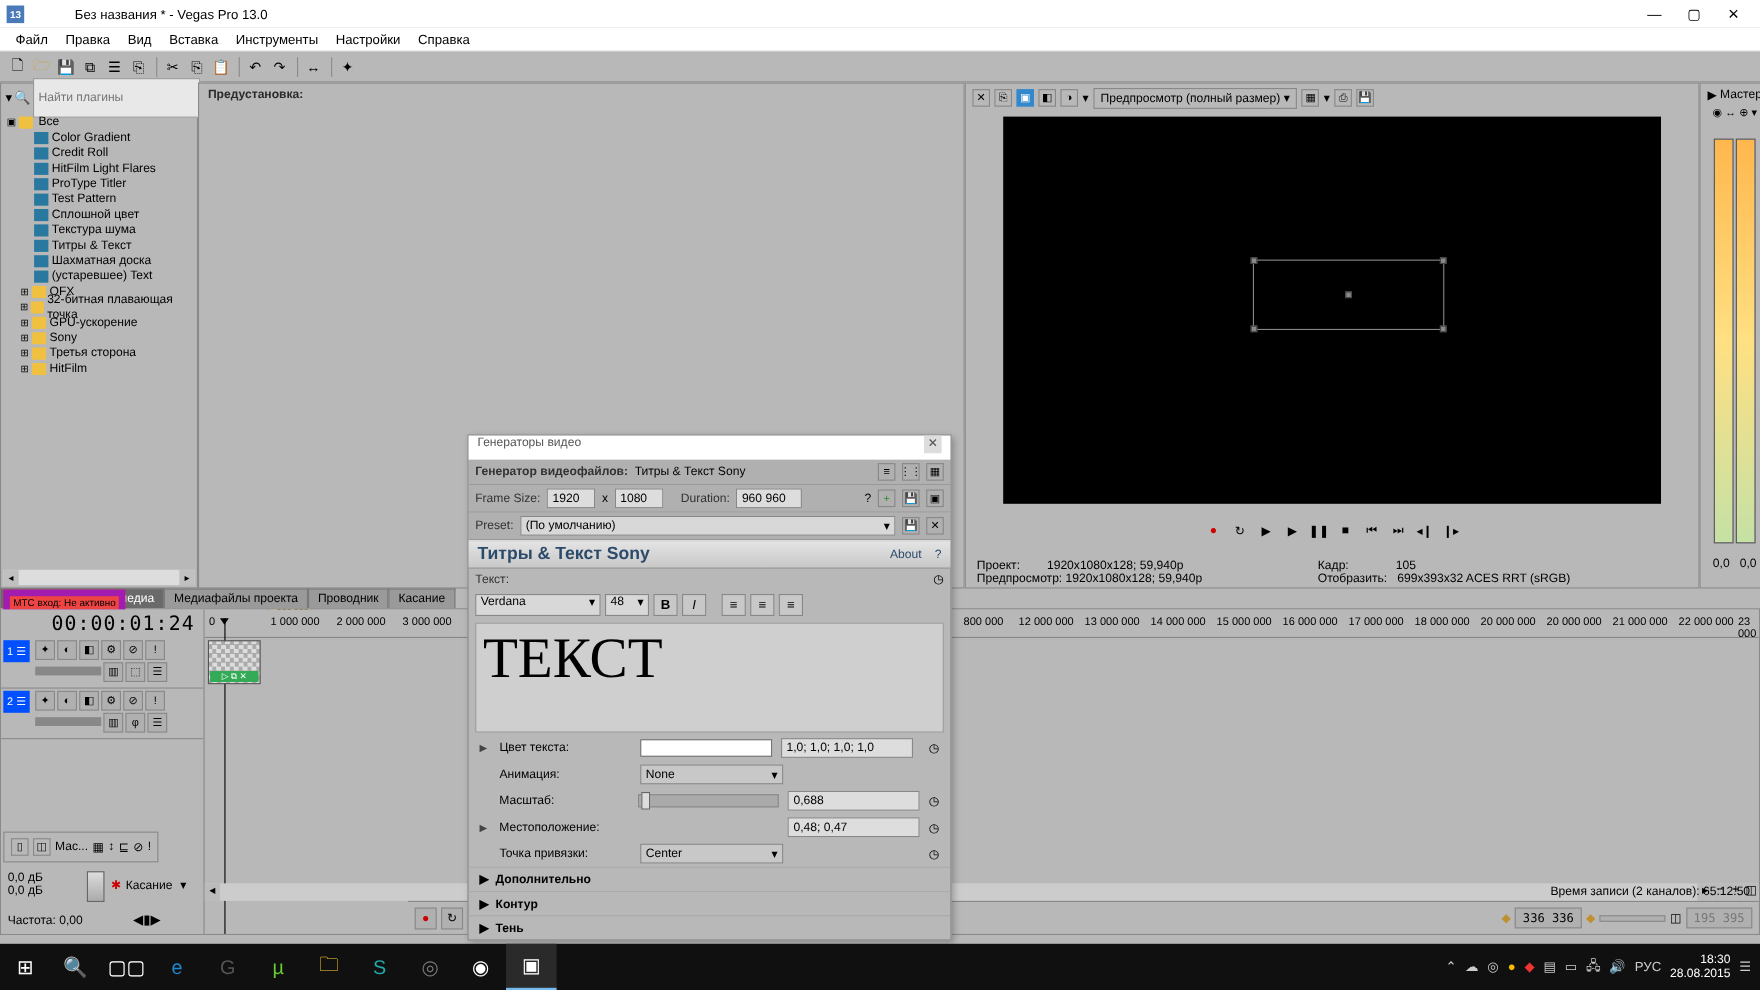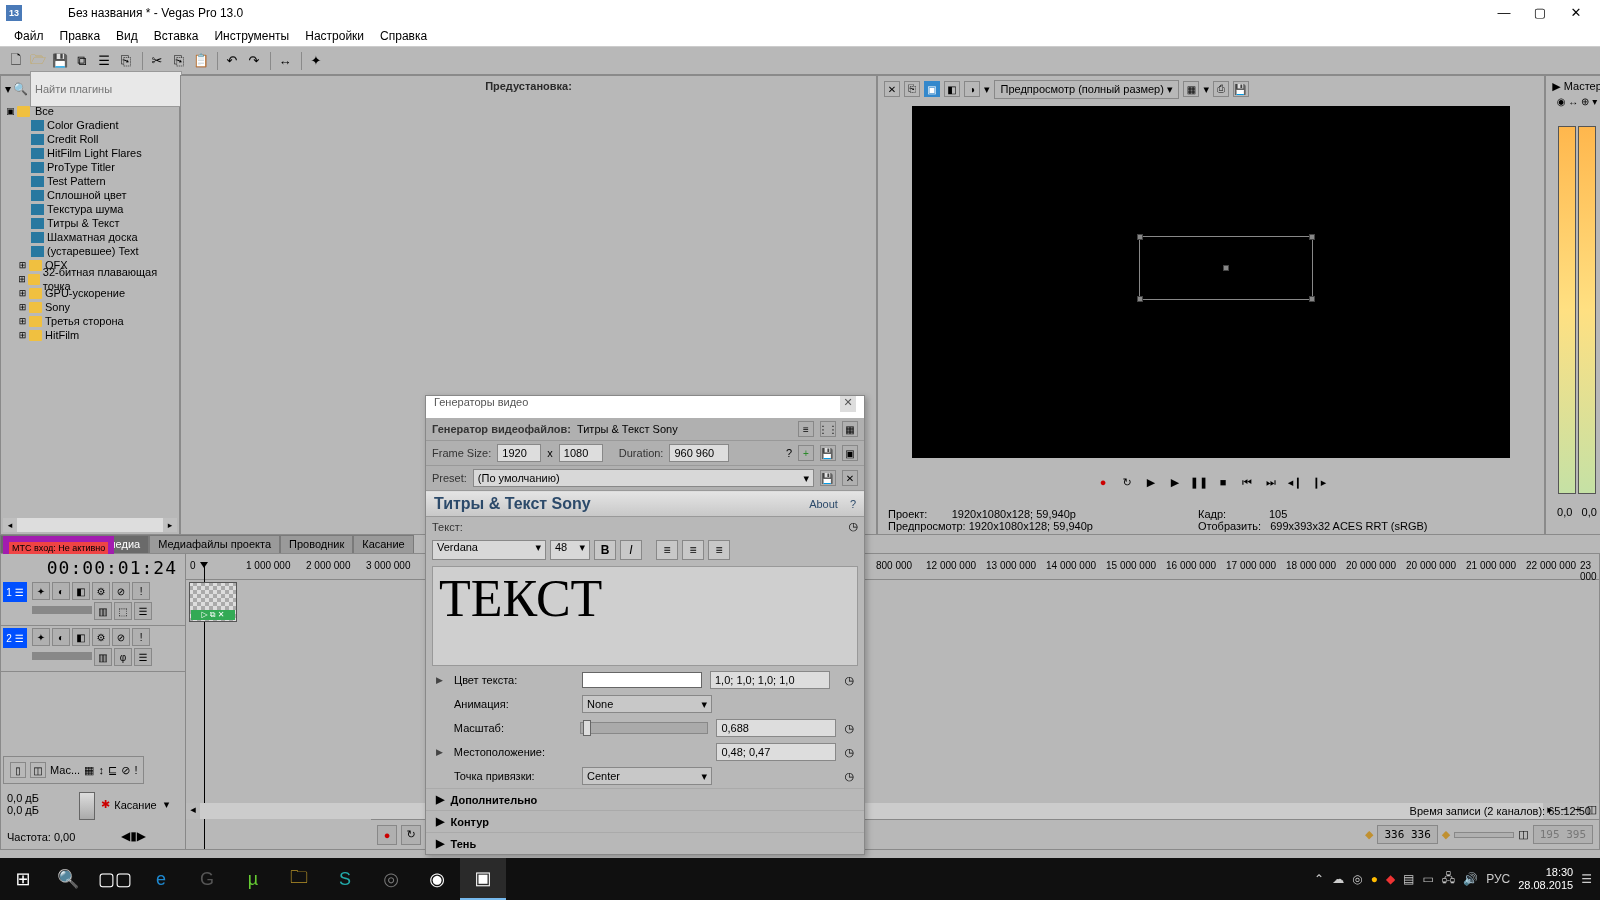--- a/index.html
+++ b/index.html
@@ -25,21 +25,21 @@
 .tree-item{display:flex;align-items:center;height:14px;line-height:14px;}
 .tree-item .exp{width:11px;text-align:center;color:#000;font-size:9px;margin-right:1px;}
 .tree-item .folder{width:13px;height:11px;background:#f0c040;margin-right:3px;border-radius:1px;}
 .tree-item .leaf{width:13px;height:11px;background:#2878a0;margin-right:3px;}
 .indent-1{margin-left:12px;}
 .indent-2{margin-left:26px;}
 .plugins .hscroll{position:absolute;left:2px;right:2px;bottom:2px;height:14px;background:#ddd;display:flex;}
 .plugins .hscroll .arrow{width:14px;background:#c0c0c0;display:flex;align-items:center;justify-content:center;font-size:9px;}
 .plugins .hscroll .track{flex:1;}
 
-.preset-pane{left:180px;top:0;width:697px;height:460px;text-align:center;}
+.preset-pane{left:180px;top:0;width:697px;height:460px;}
 .preset-pane .label{padding:4px 8px;font-size:11px;font-weight:bold;color:#2a2a2a;}
 
 .bottom-tabs{position:absolute;left:0;top:460px;width:424px;height:18px;display:flex;}
 .bottom-tabs .tab{padding:2px 8px;font-size:11px;background:#9a9a9a;border:1px solid #7a7a7a;border-bottom:none;}
 .bottom-tabs .tab.active{background:#6a6a6a;color:#fff;}
 
 .preview{right:64px;top:0;width:668px;height:460px;left:877px;}
 .preview .toolbar-row{height:26px;display:flex;align-items:center;gap:4px;padding:0 6px;}
 .preview .drop{font-size:11px;padding:2px 6px;background:#b8b8b8;border:1px solid #888;}
 .preview .canvas{position:absolute;left:34px;top:30px;right:34px;bottom:76px;background:#000;}

